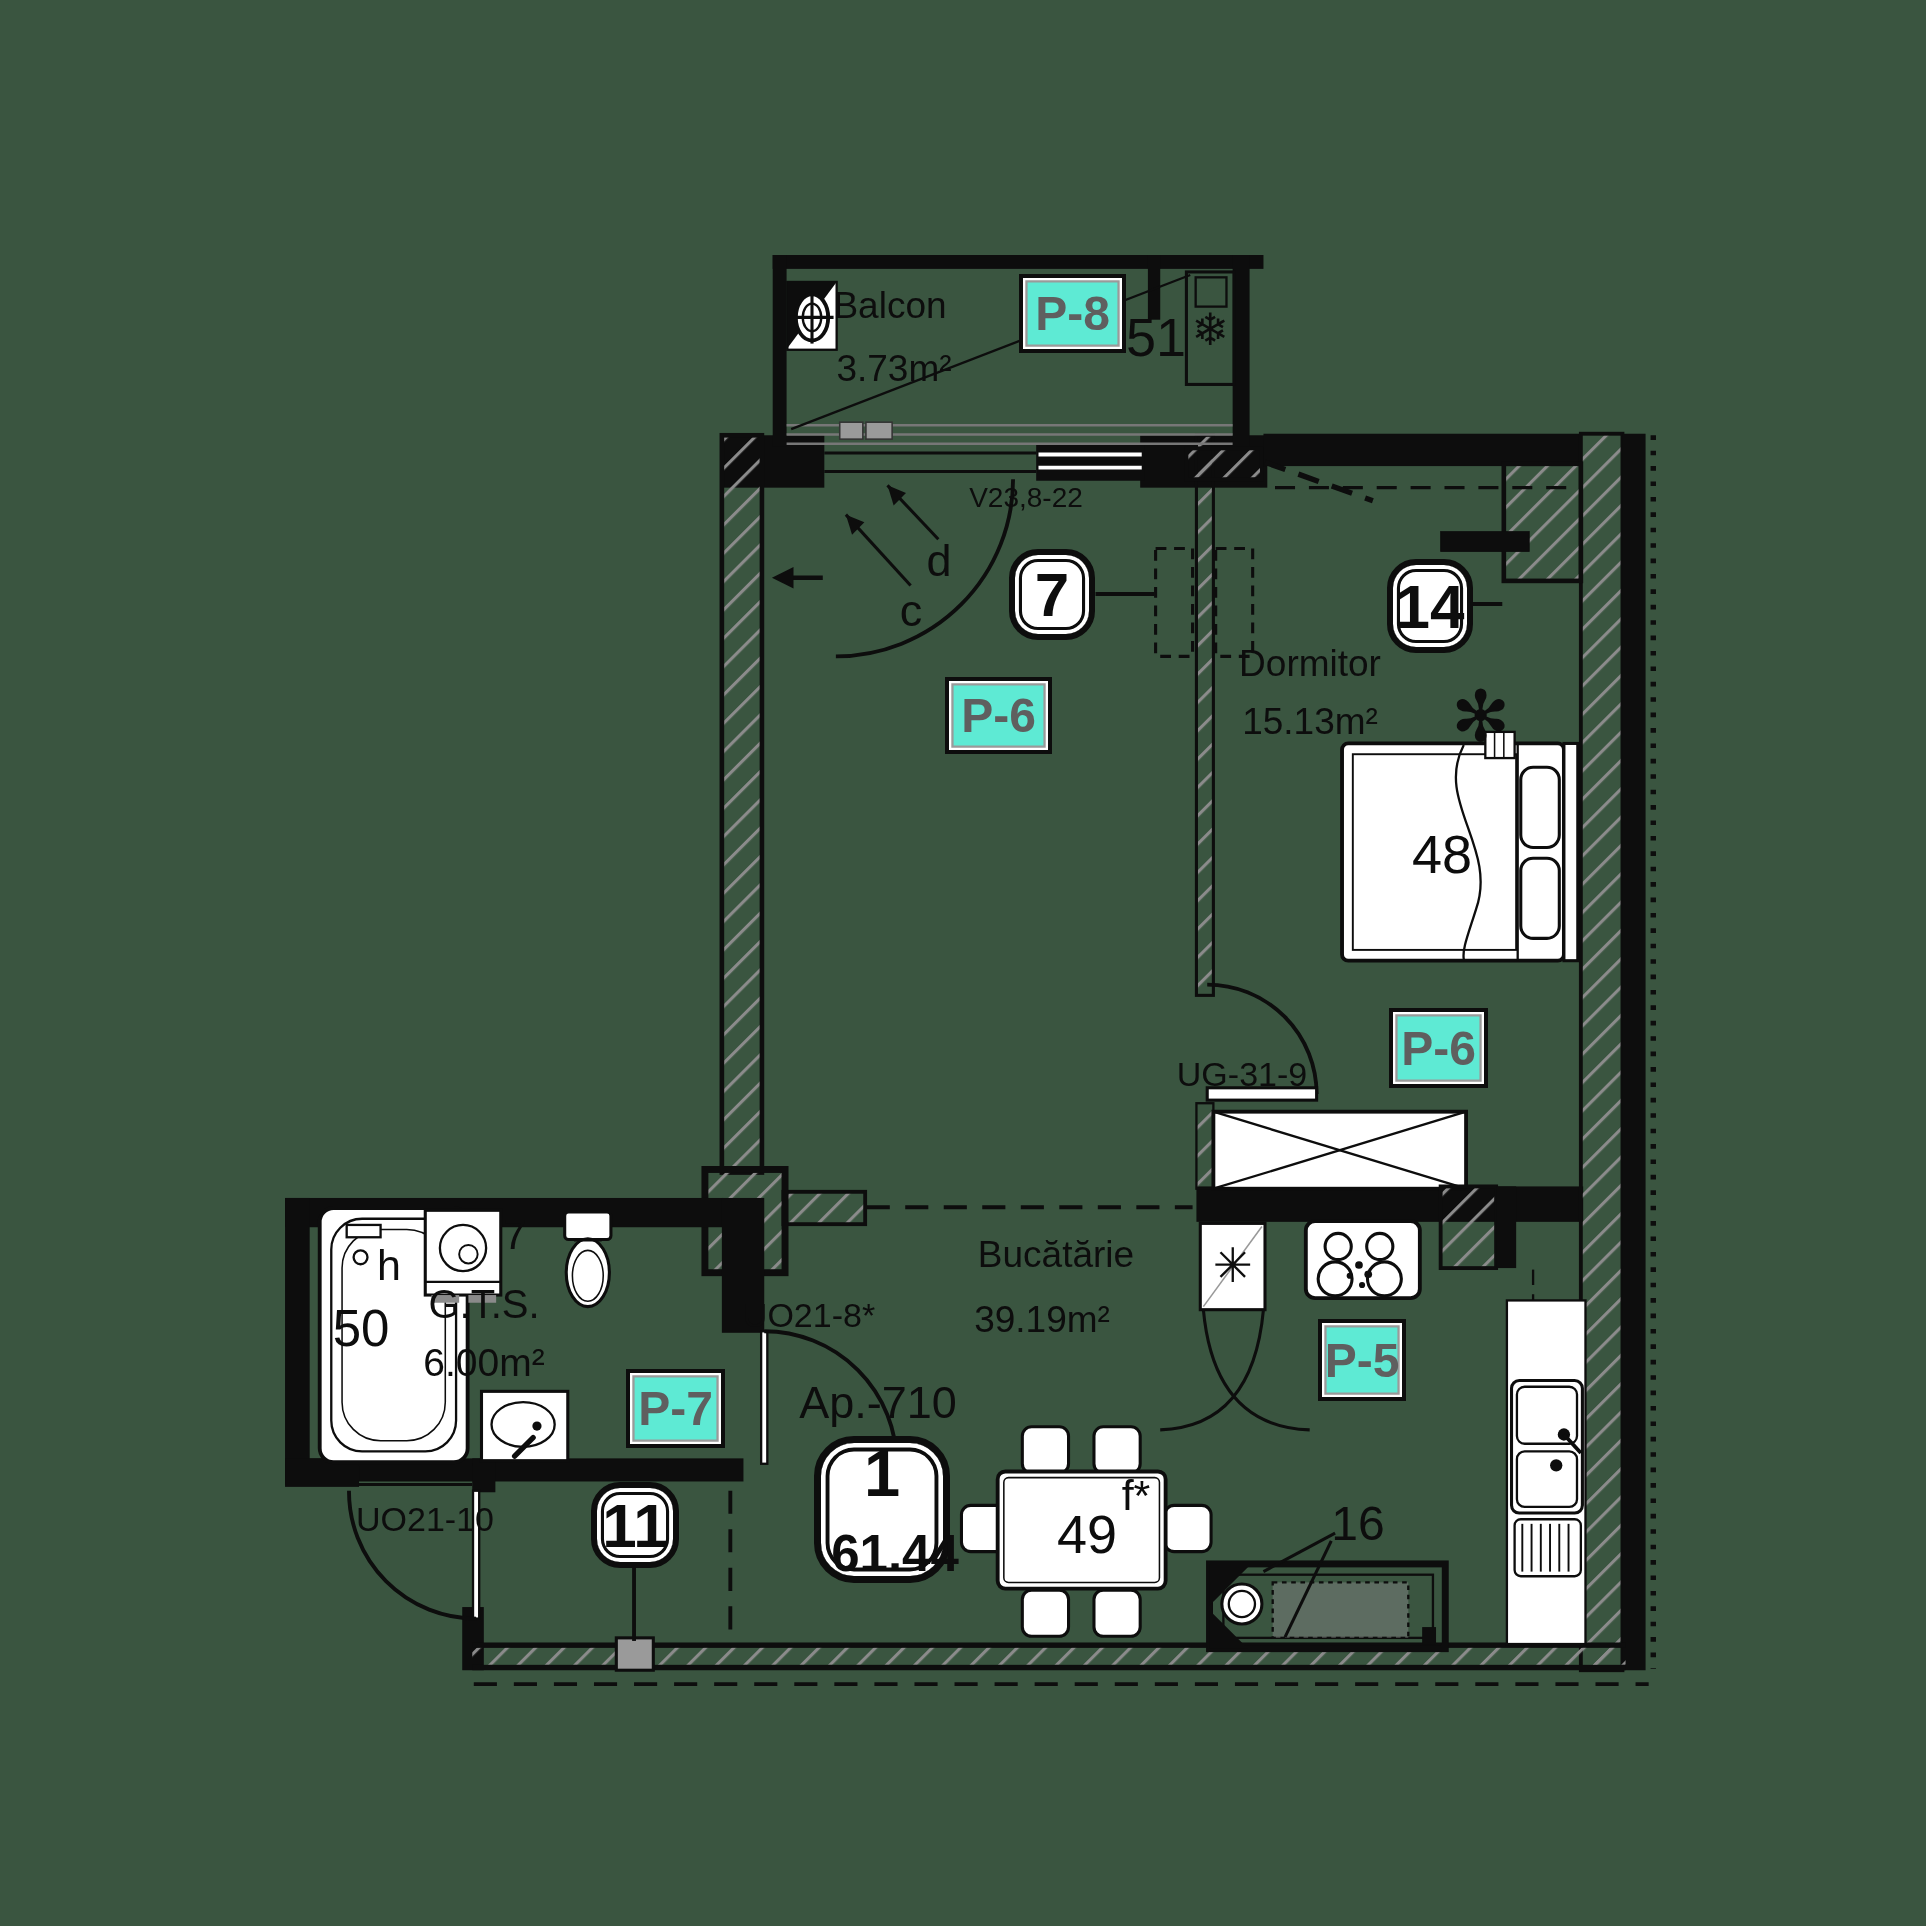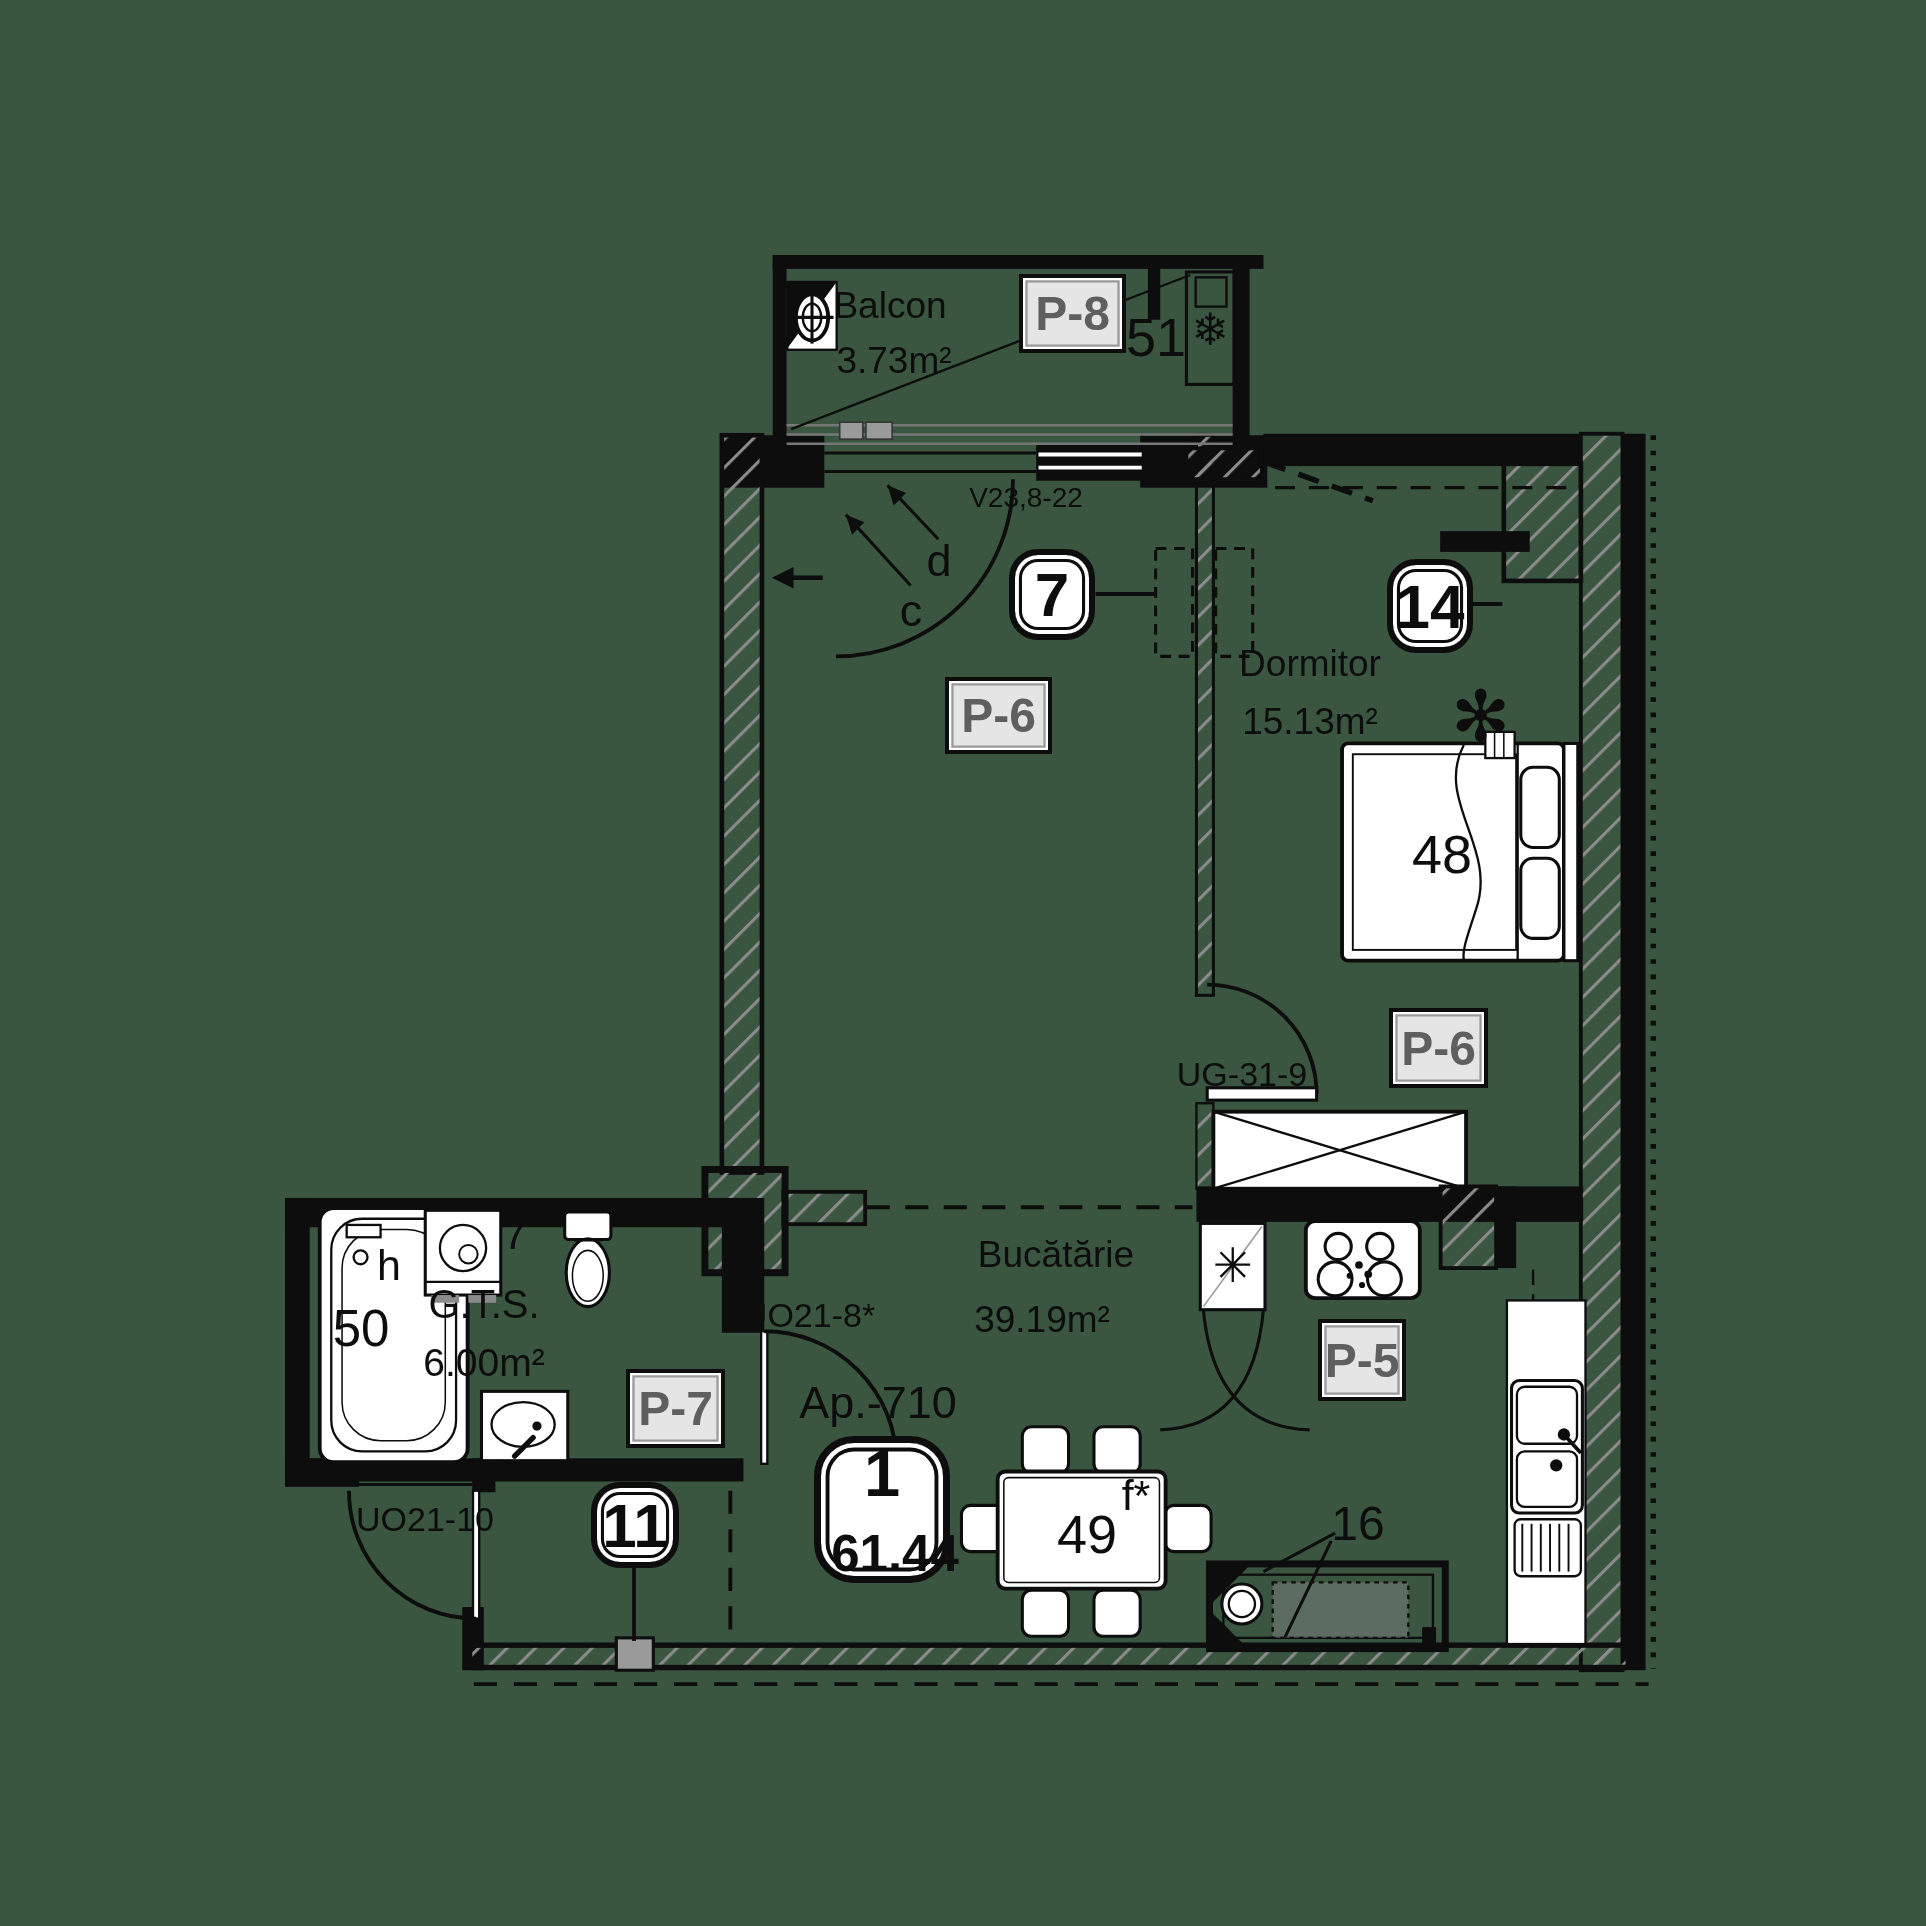--- a/index.html
+++ b/index.html
@@ -8,21 +8,21 @@
     --hatch:#8b8b8b;
   }
   html,body{margin:0;padding:0;background:#3a5540;}
   .stage{position:relative;width:1926px;height:1926px;background:#3a5540;overflow:hidden;
          font-family:"Liberation Sans",sans-serif;color:var(--ink);}
   .stage svg{position:absolute;left:0;top:0;}
   .lbl{position:absolute;transform:translate(-50%,-50%);white-space:nowrap;color:var(--ink);
        font-family:"Liberation Sans",sans-serif;line-height:1;}
   .b{font-weight:normal;}
   .tag{position:absolute;display:flex;align-items:center;justify-content:center;
-       background:#e5e5e5;border:4.6px solid var(--ink);
+       background:#5eead4;border:4.6px solid var(--ink);
        box-shadow:inset 0 0 0 2.3px #fff, inset 0 0 0 4.6px #9a9a9a;
        color:var(--tag);font-weight:bold;font-size:48px;}
   .badge{position:absolute;display:flex;align-items:center;justify-content:center;
        background:#fff;border:6.2px solid var(--ink);border-radius:29px;
        box-shadow:inset 0 0 0 3.9px #fff, inset 0 0 0 7px var(--ink);
        font-weight:bold;font-size:62px;color:var(--ink);}
   .apt{position:absolute;background:#fff;border:7px solid var(--ink);border-radius:40px;
        box-shadow:inset 0 0 0 4.6px #fff, inset 0 0 0 8.5px var(--ink);
        display:flex;flex-direction:column;align-items:center;justify-content:center;
        font-weight:bold;color:var(--ink);}
@@ -268,21 +268,21 @@
       <polygon points="1098,668 1122,678 1106,694" fill="#0d0d0d" stroke="none"></polygon>
     </g>
     <g>
       <line x1="1068" y1="750" x2="1018" y2="750" stroke-width="6"></line>
       <polygon points="1002,750 1030,736 1030,764" fill="#0d0d0d" stroke="none"></polygon>
     </g>
   </g>
 </svg>
 
 <div class="lbl" style="left:890px;top:305px;font-size:37px">Balcon</div>
-<div class="lbl" style="left:894px;top:360px;font-size:37px">3.73m²</div>
+<div class="lbl" style="left:894px;top:368px;font-size:37px">3.73m²</div>
 <div class="tag" style="left:1019px;top:274px;width:99px;height:71px">P-8</div>
 <div class="lbl b" style="left:1156px;top:337px;font-size:54px">51</div>
 
 <div class="lbl" style="left:1026px;top:498px;font-size:28px">V23,8-22</div>
 <div class="lbl b" style="left:939px;top:560px;font-size:45px">d</div>
 <div class="lbl b" style="left:911px;top:610px;font-size:45px">c</div>
 
 <div class="badge" style="left:1009px;top:549px;width:74px;height:79px">7</div>
 <div class="tag" style="left:945px;top:677px;width:99px;height:69px">P-6</div>
 <div class="lbl" style="left:1056px;top:1254px;font-size:37px">Bucătărie</div>

